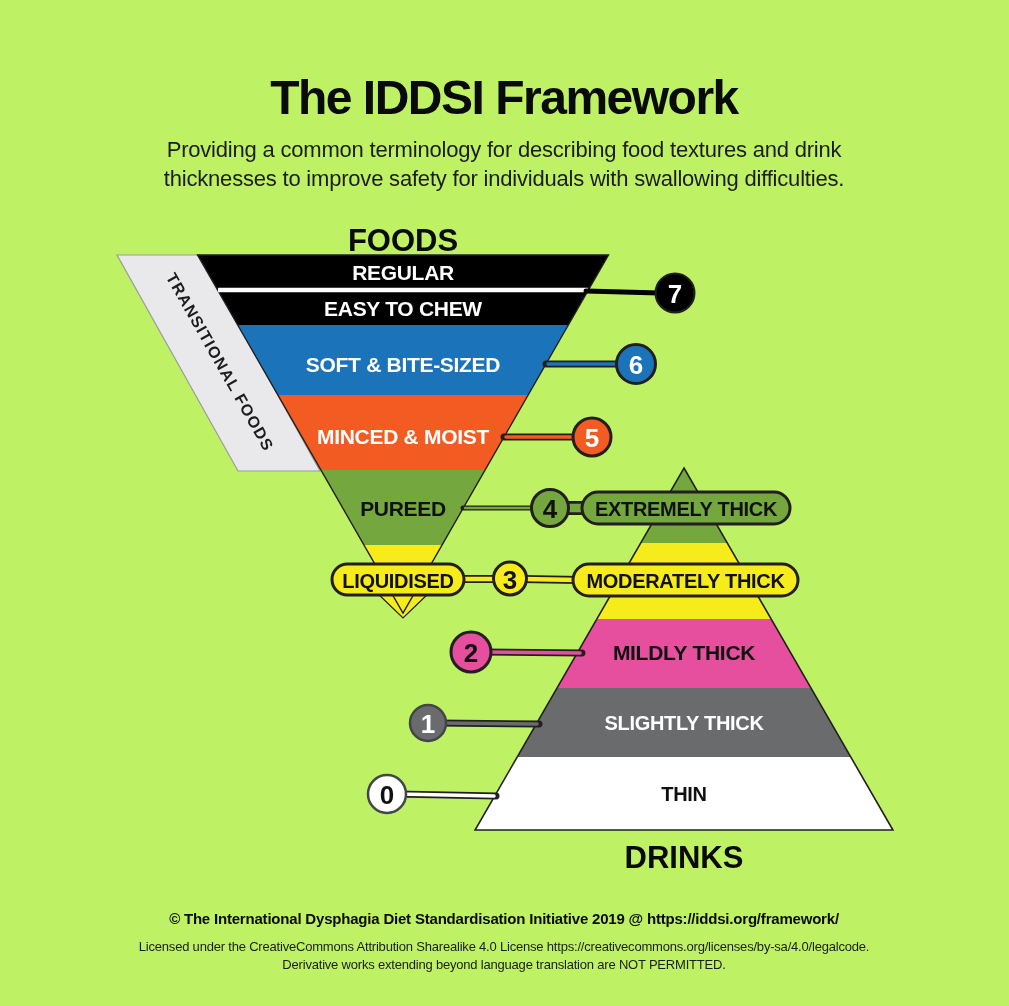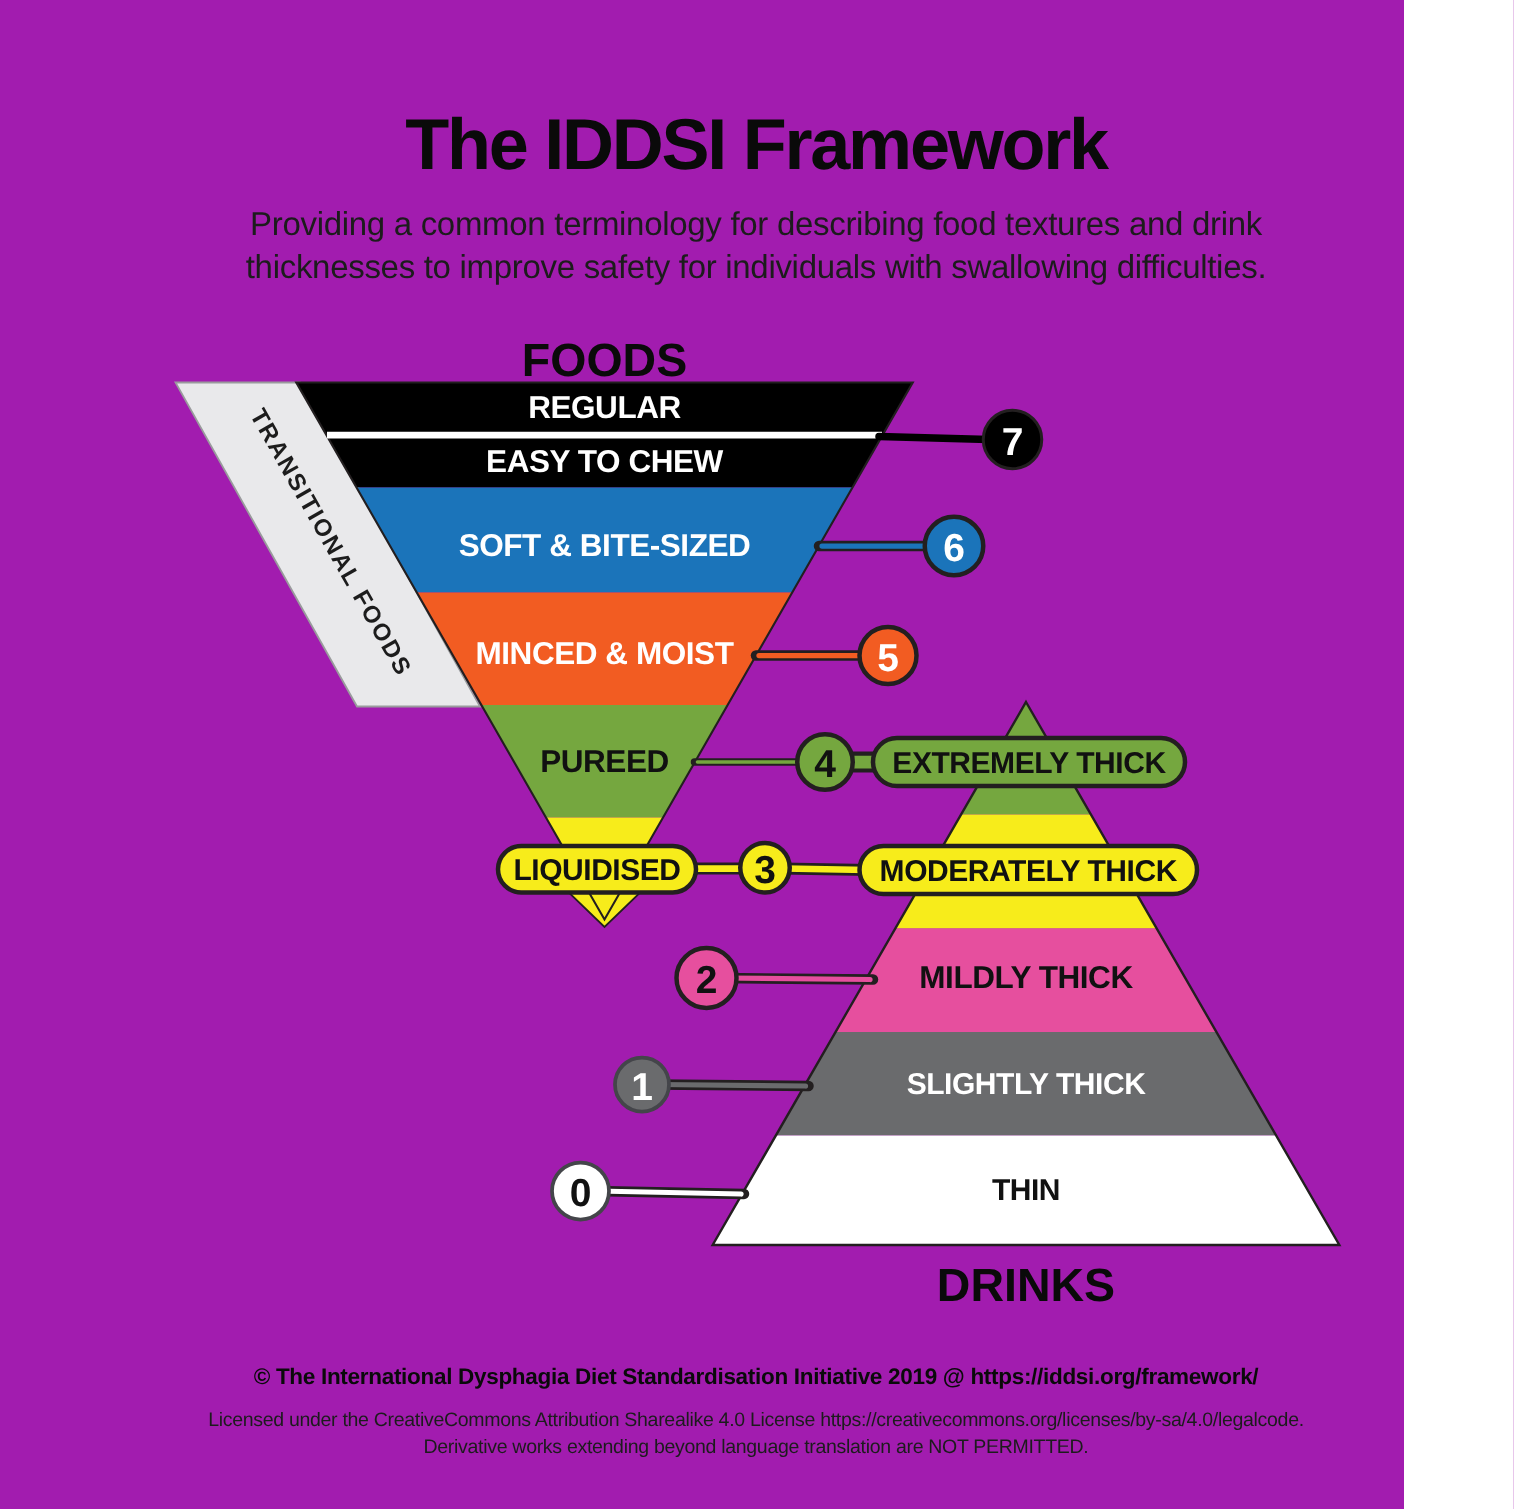--- a/index.html
+++ b/index.html
@@ -1,16 +1,16 @@
 <!DOCTYPE html>
 <html><head>
 <meta charset="utf-8">
 <style>
   html,body { margin:0; padding:0; background:#ffffff; }
-  .page { width:936px; height:1006px; position:relative; background:#a21caf; overflow:hidden; }
+  .page { width:1009px; height:1006px; position:relative; background:#bef264; overflow:hidden; }
   svg text {
     font-family:"Liberation Sans", sans-serif;
     text-anchor:middle;
     dominant-baseline:central;
     font-weight:bold;
     fill:#111111;
   }
   .title-text   { font-size:48px; letter-spacing:-1.5px; fill:#0a0a0a; }
   .subtitle-text{ font-size:22px; font-weight:normal; fill:#1c1c1c; letter-spacing:-0.2px; }
   .heading-text { font-size:31px; fill:#0a0a0a; }

